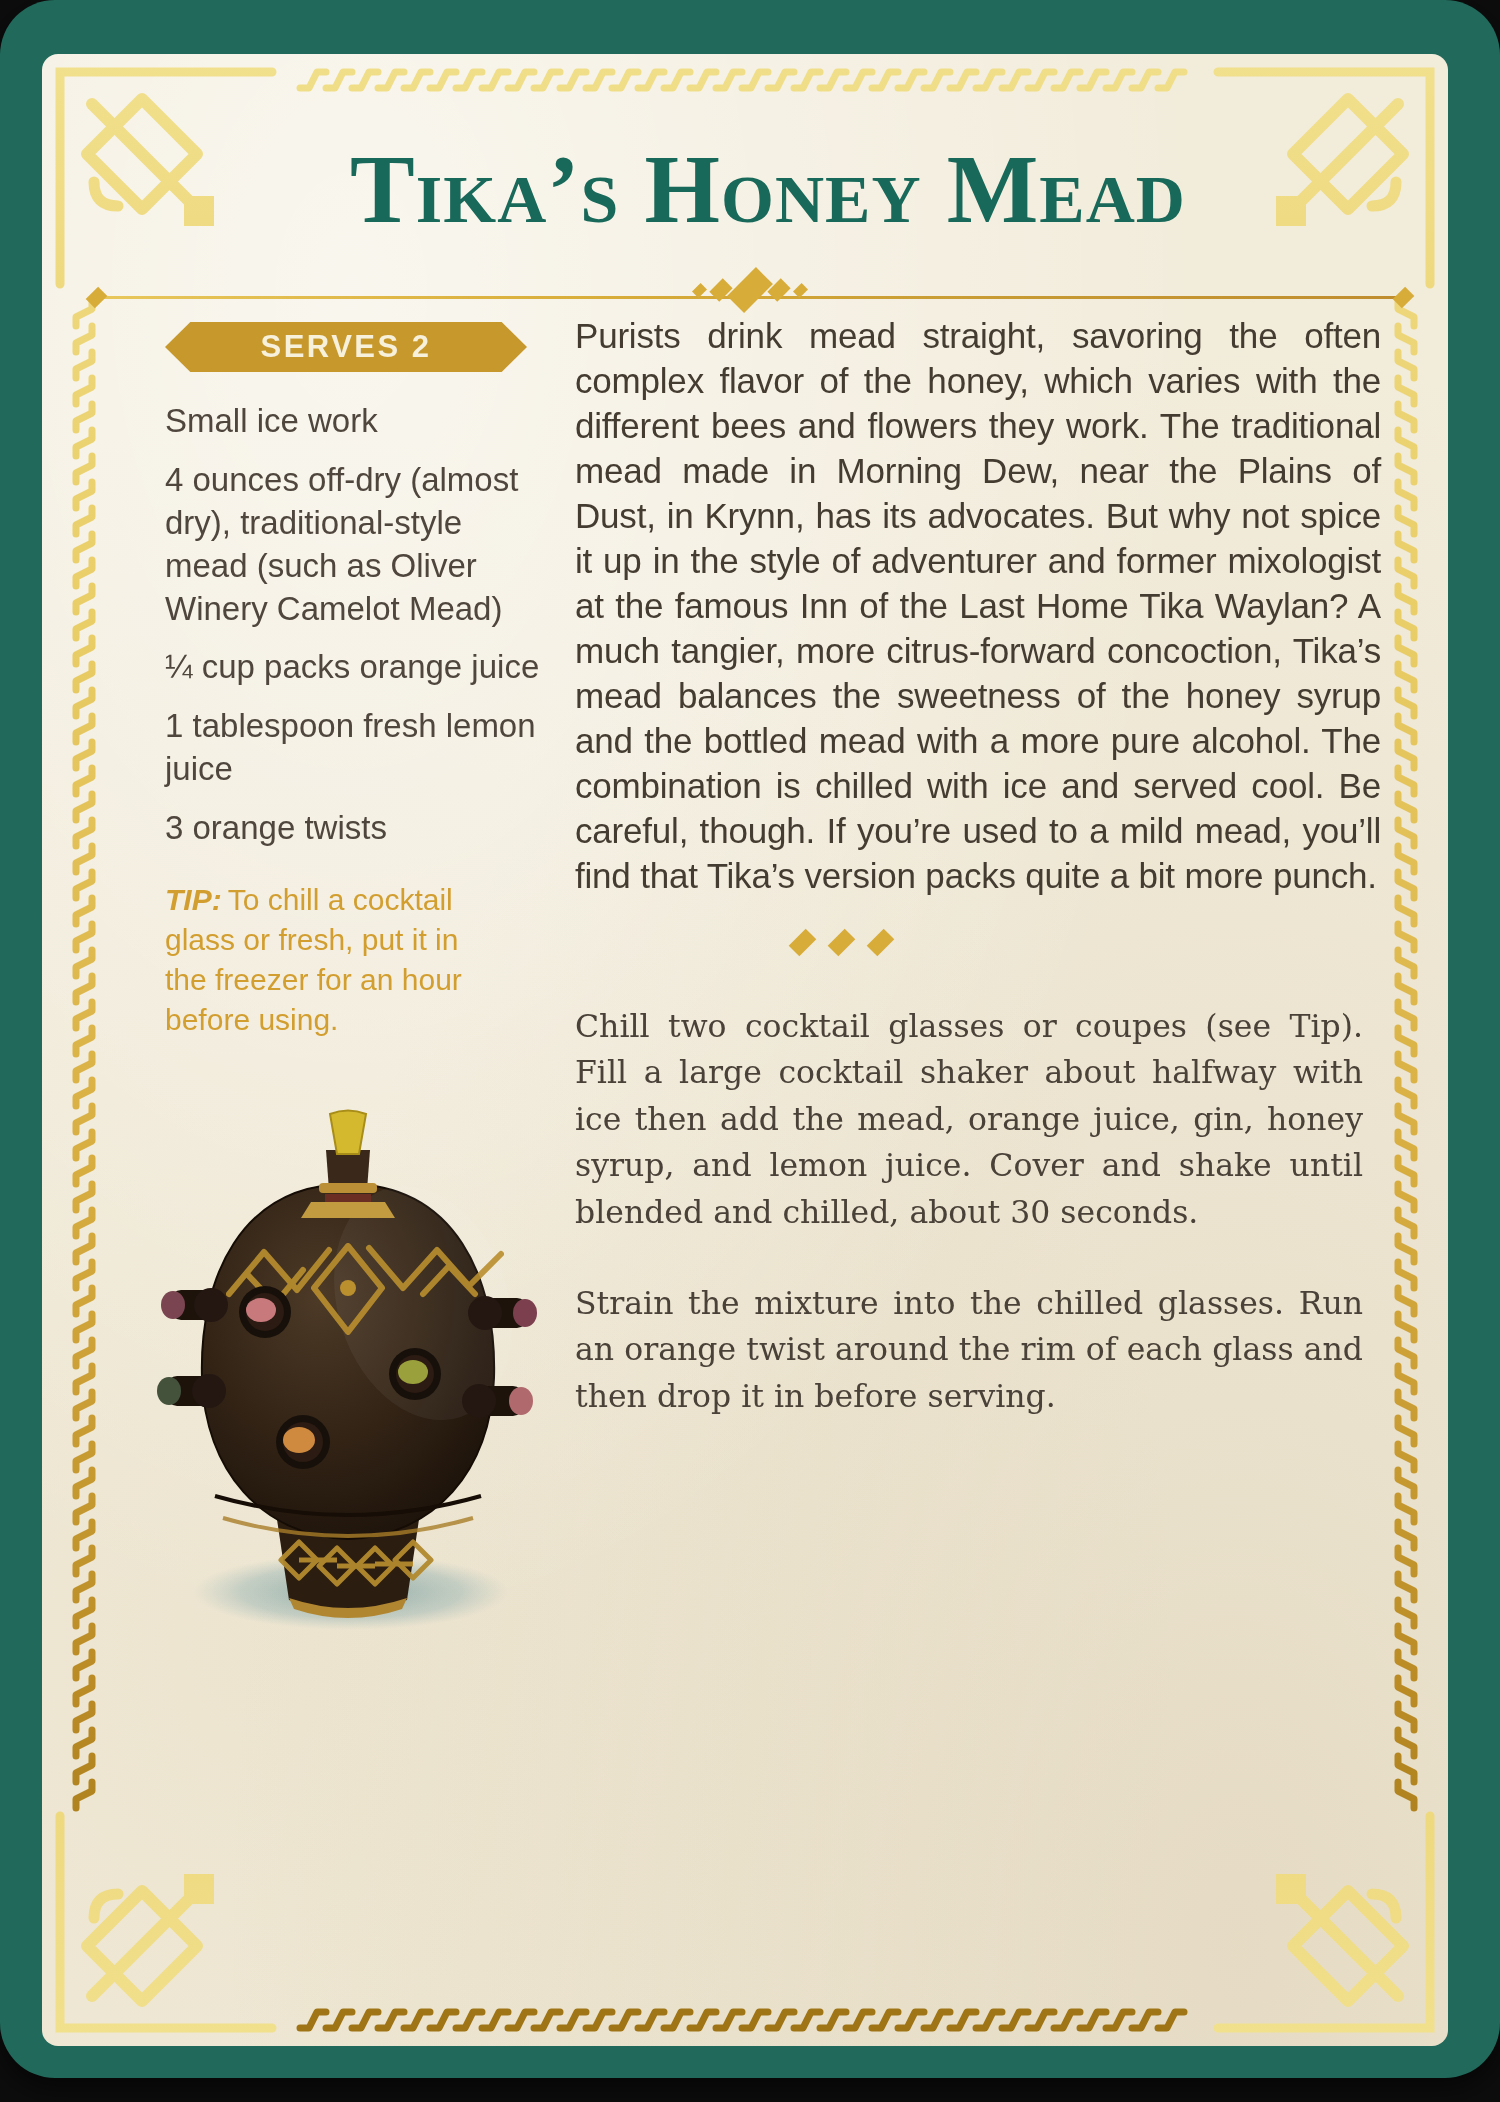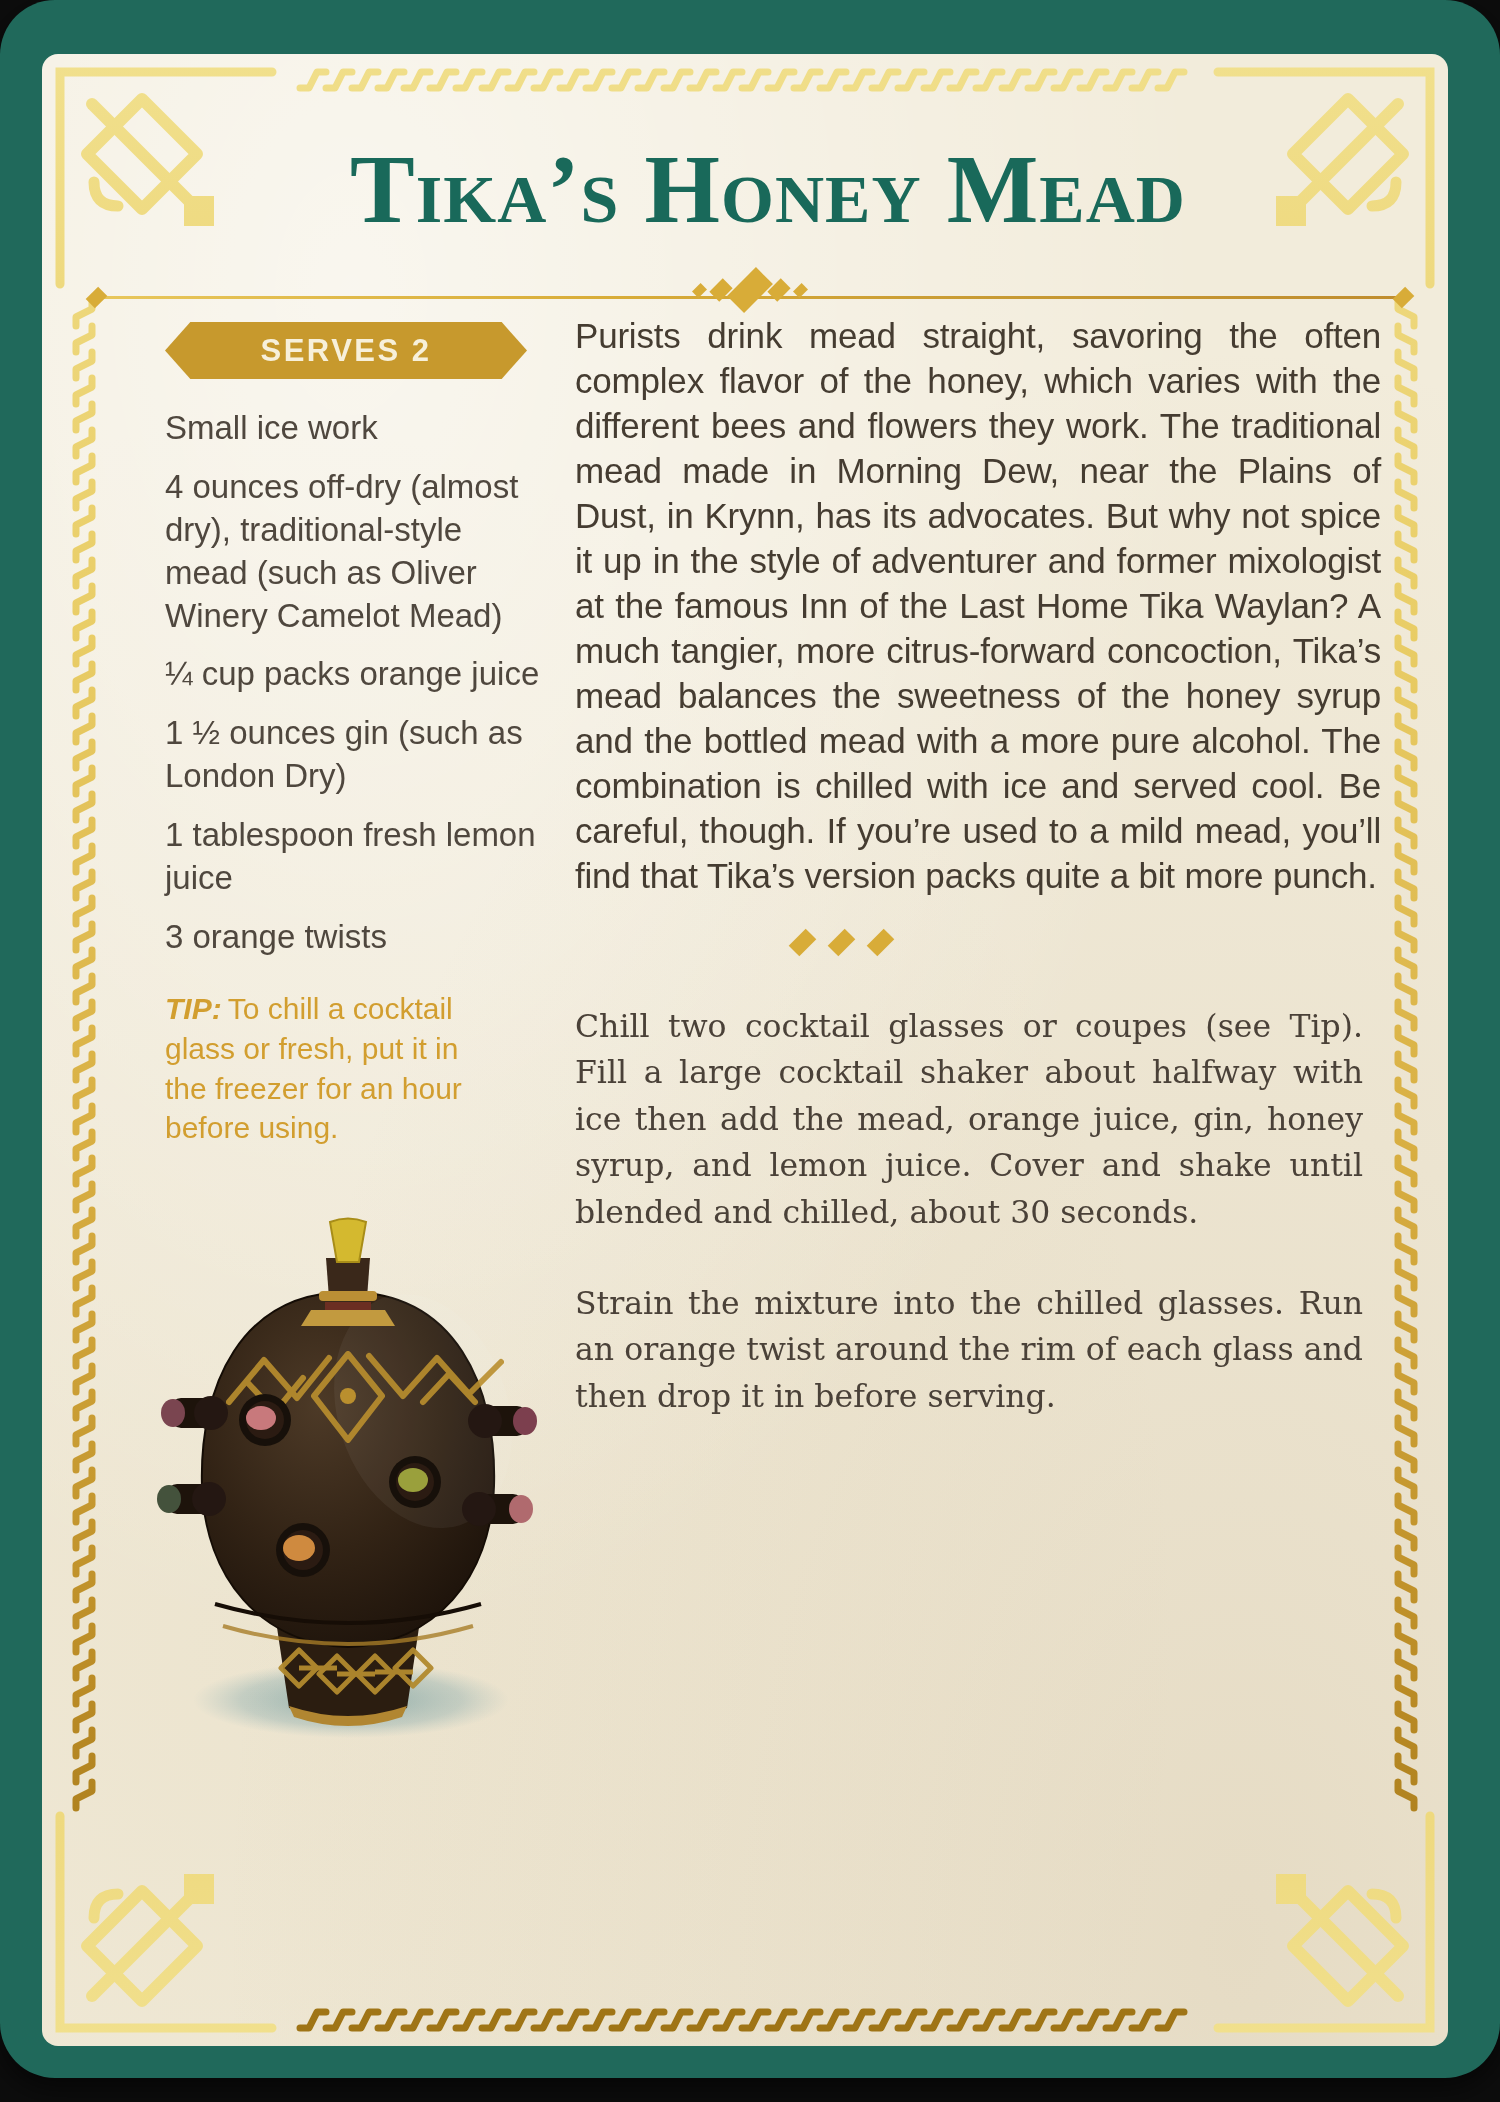--- a/index.html
+++ b/index.html
@@ -44,21 +44,21 @@
   .title-rule .cluster{position:absolute;left:0;right:0;top:0;height:40px;text-align:center;}
   .title-rule .cluster .dia{vertical-align:middle;margin:0 5px;}
   .d10{width:9px;height:9px;}
   .d16{width:14px;height:14px;}
   .d30{width:24px;height:24px;transform:rotate(45deg) scaleY(1.7) !important;}
 
   
   .left-col{position:absolute;left:165px;top:322px;width:382px;}
   .right-col{position:absolute;left:575px;top:314px;width:806px;}
 
-  .serves-banner{width:362px;height:57px;background:var(--banner-gold);
+  .serves-banner{width:362px;height:50px;background:var(--banner-gold);
       clip-path:polygon(0 50%,7% 0,93% 0,100% 50%,93% 100%,7% 100%);
       display:flex;align-items:center;justify-content:center;margin-bottom:28px;}
   .serves-banner span{font-size:31px;font-weight:bold;letter-spacing:2.5px;color:var(--banner-text);}
 
   .ingredient{font-size:33px;line-height:1.3;color:var(--ingredient-text);margin:0 0 16px 0;}
 
   .tip{margin-top:30px;width:340px;font-size:30px;line-height:1.33;color:var(--tip-amber);}
   .tip .tip-label{font-weight:bold;padding-right:6px;font-style:italic;}
 
   .jug-wrap{margin:58px 0 0 -42px;width:450px;}
@@ -312,21 +312,20 @@
       </div>
     </div>
 
     <div class="left-col">
       <div class="serves-banner">
         <span>SERVES 2</span>
       </div>
       <p class="ingredient">Small ice work</p>
       <p class="ingredient">4 ounces off-dry (almost dry), traditional-style mead (such as Oliver Winery Camelot Mead)</p>
       <p class="ingredient">¼ cup packs orange juice</p>
-      <p class="ingredient">1 ½ ounces gin (such as London Dry)</p>
       <p class="ingredient">1 tablespoon fresh lemon juice</p>
       <p class="ingredient">3 orange twists</p>
 
       <div class="tip">
         <span class="tip-label">TIP:</span><span>To chill a cocktail glass or fresh, put it in the freezer for an hour before using.</span>
       </div>
 
       <div class="jug-wrap">
         <svg width="450" height="540" viewBox="0 0 450 540" xmlns="http://www.w3.org/2000/svg">
           <defs>

